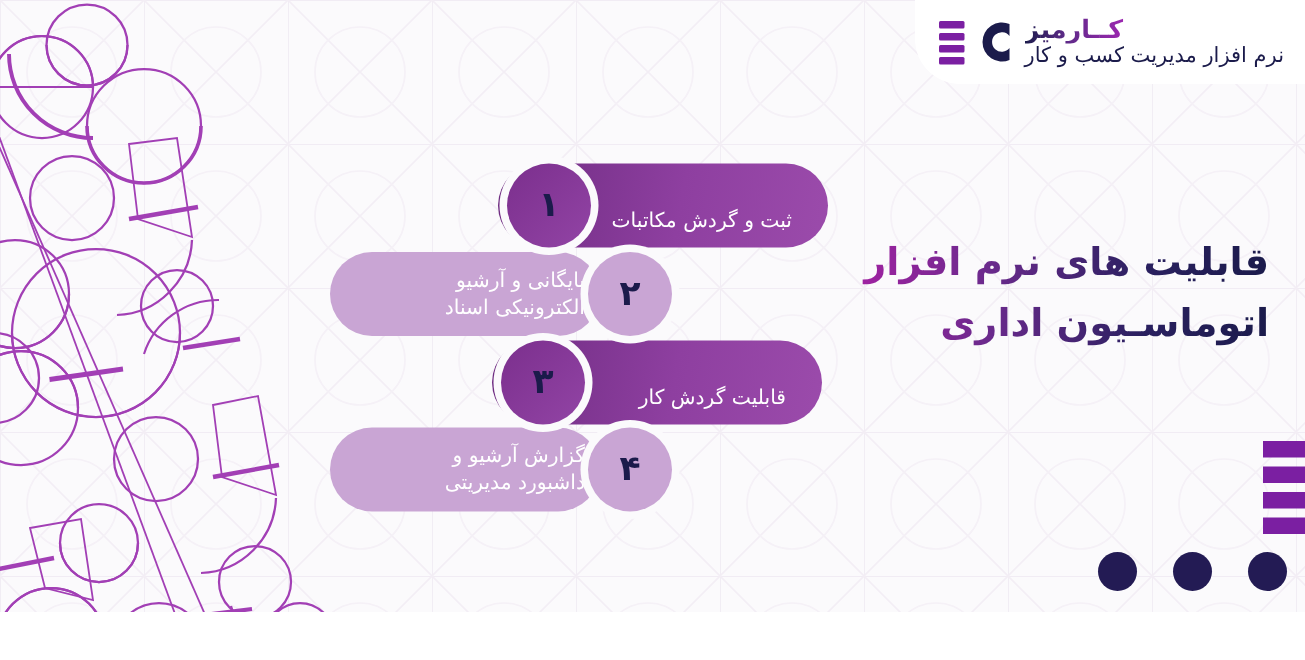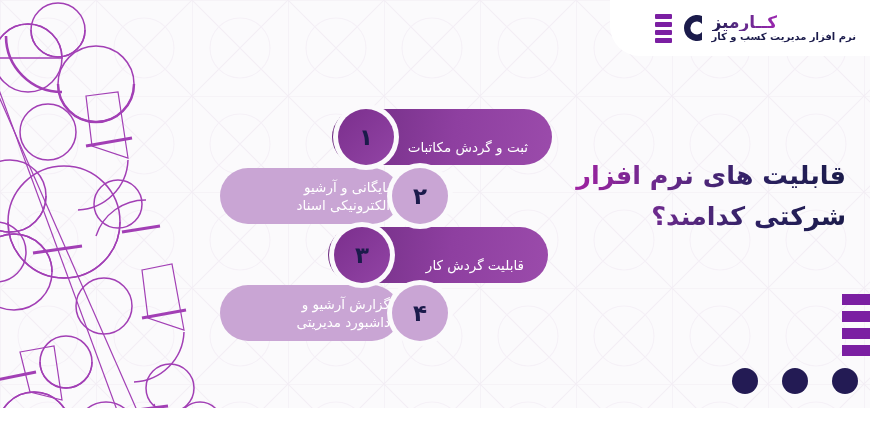--- a/index.html
+++ b/index.html
@@ -70,21 +70,21 @@
     font-size:17px; font-weight:bold;
     letter-spacing:-0.5px;
     line-height:1;
     white-space:nowrap;
     background:linear-gradient(90deg,#1b1b4b 0%,#5b2a86 40%,#9c27b0 100%);
     -webkit-background-clip:text;
     background-clip:text;
     color:transparent;
   }
   .logo-sub {
-    font-size:10px; font-weight:bold;
+    font-size:14px; font-weight:normal;
     color:#1b1b4b;
     line-height:1;
     white-space:nowrap;
   }
 
   
   .heading {
     position:absolute;
     right:24px; top:155px;
     width:300px;
@@ -278,21 +278,21 @@
     <div class="logo-bars">
       <i></i>
         <i></i>
         <i></i>
         <i></i>
     </div>
   </div>
 
   <div class="heading">
     <div class="line">قابلیت های نرم افزار</div>
-    <div class="line">شرکتی کدامند؟</div>
+    <div class="line">اتوماسـیون اداری</div>
   </div>
 
   <div class="steps">
 
     <div class="step right" style="left:338px; top:109px;">
       <div class="pill">
         <span class="pill-label">ثبت و گردش مکاتبات</span>
       </div>
       <div class="badge-ring"></div>
       <div class="badge">

